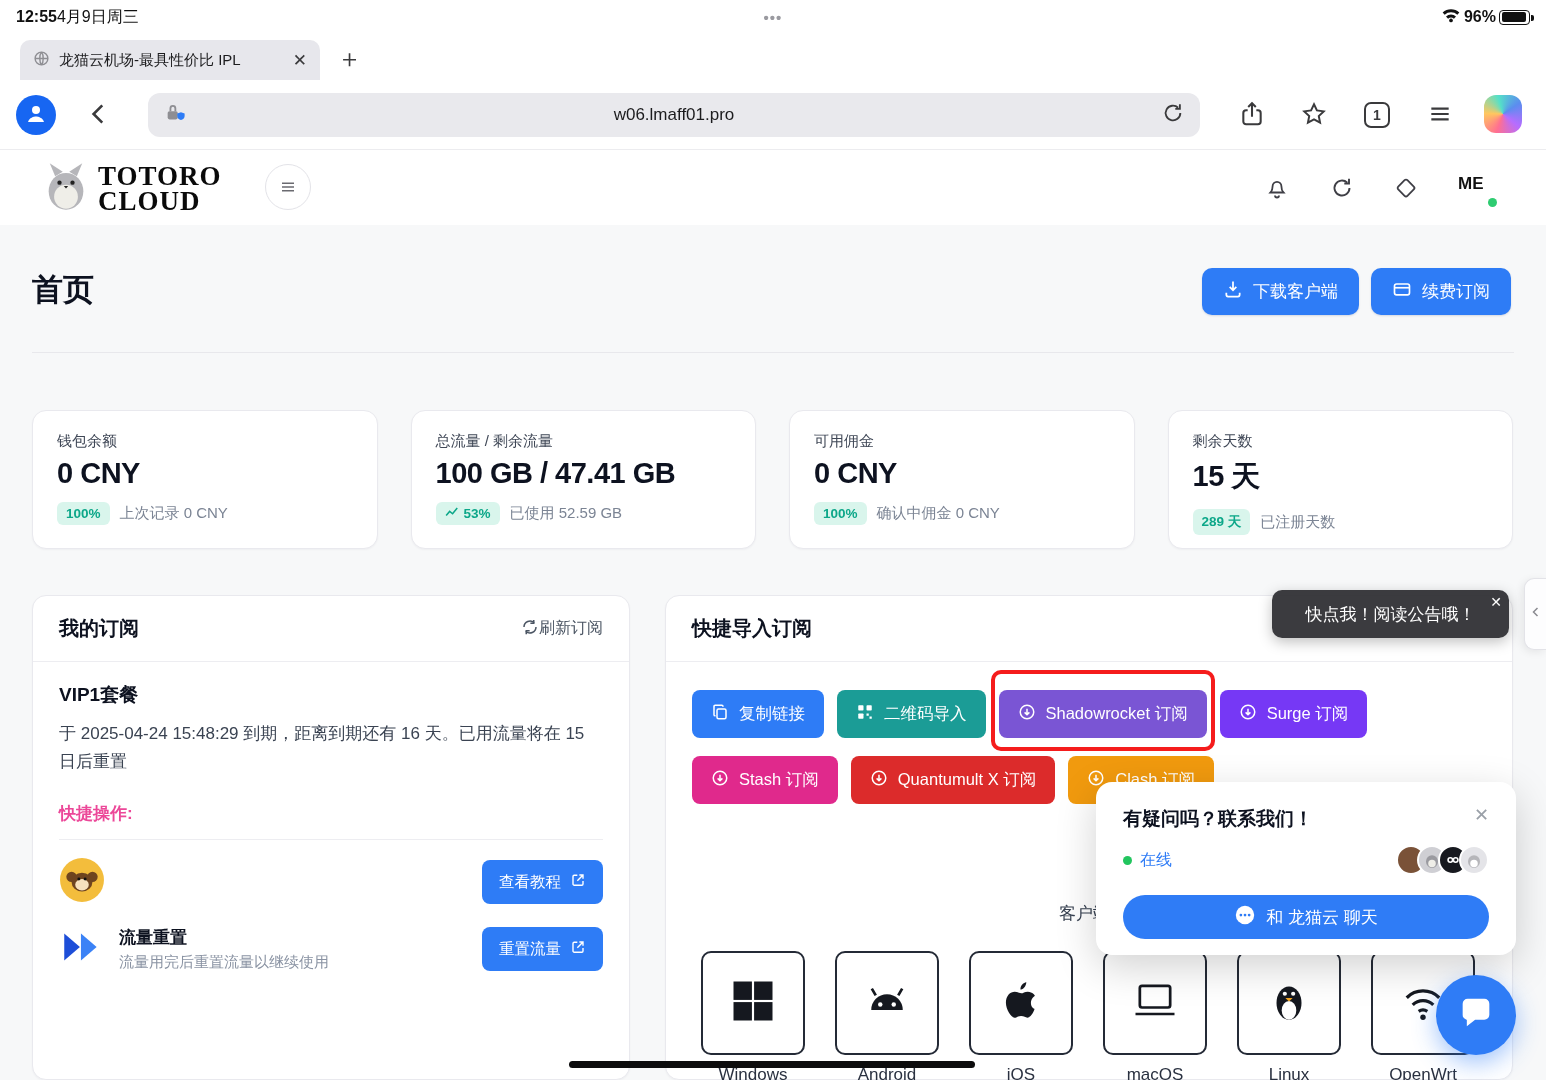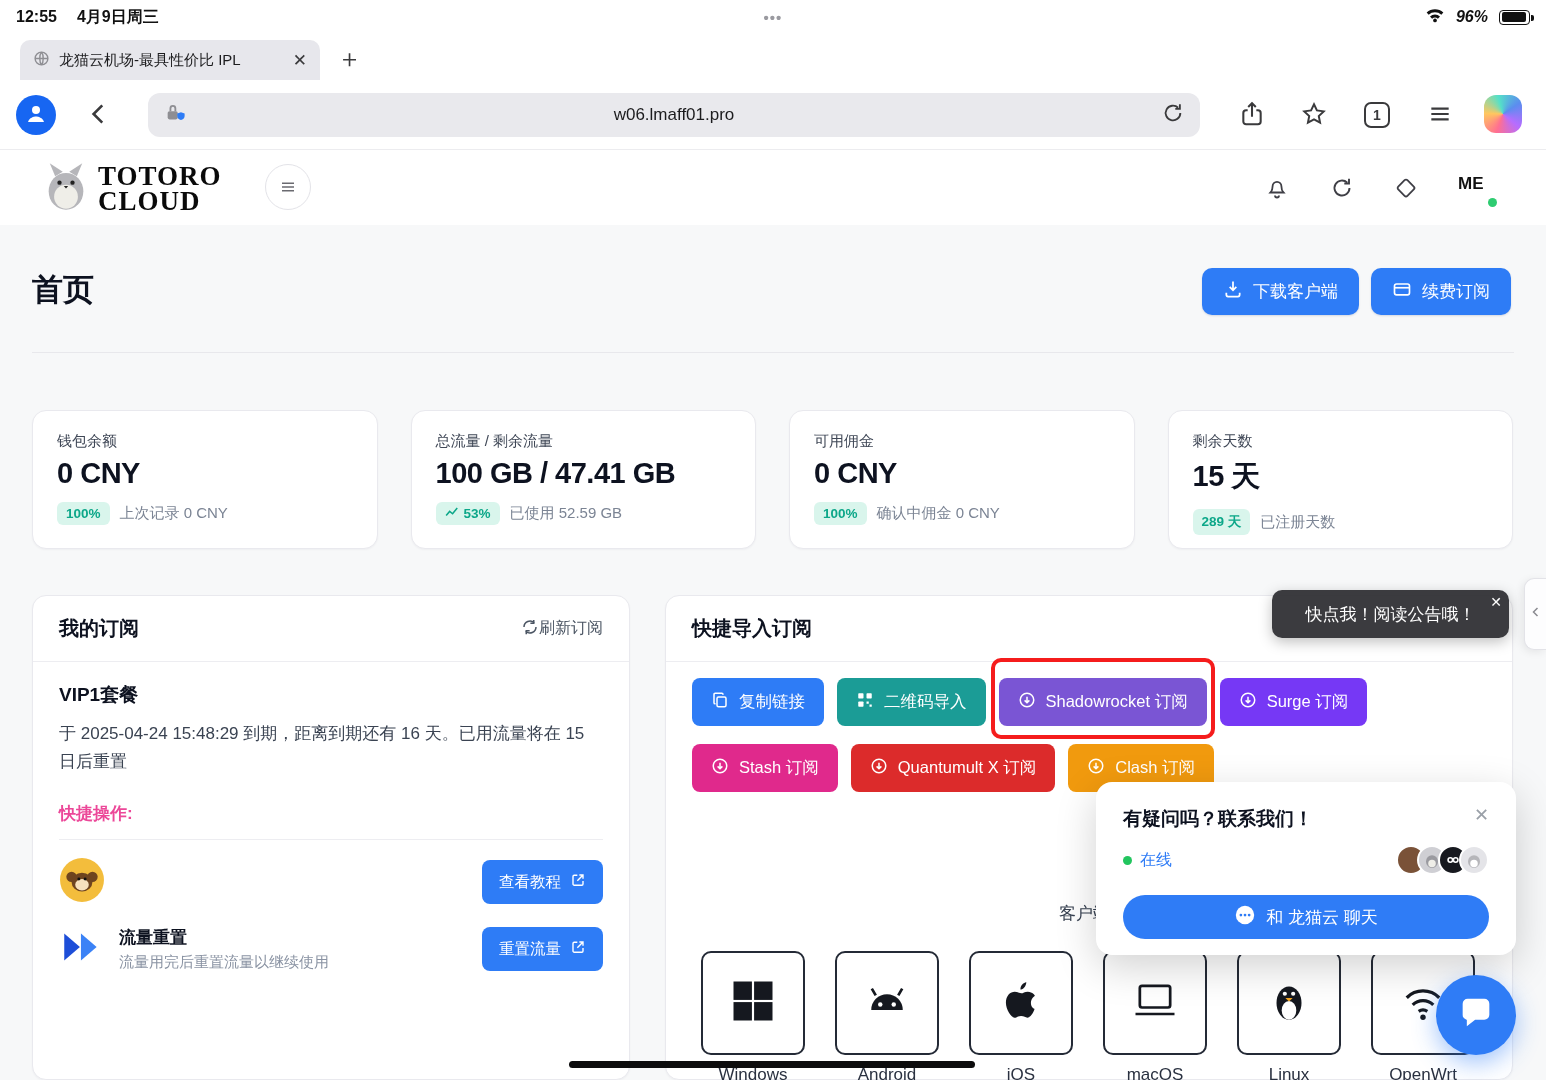--- a/index.html
+++ b/index.html
@@ -6,23 +6,23 @@
   html,body { width:1546px; height:1080px; }
   body {
     position:relative; background:#fff; overflow:hidden;
     font-family:"Liberation Sans","DejaVu Sans",sans-serif; color:#111;
   }
   button{font-family:inherit;border:none;background:none;cursor:pointer;}
 
   
   .status-bar{position:absolute;top:0;left:0;right:0;height:34px;display:flex;align-items:center;padding:0 16px;font-size:16px;}
   .sb-time{font-weight:700;}
-  .sb-date{font-weight:700;margin-left:20px;}
+  .sb-date{font-weight:400;margin-left:0;}
   .sb-dots{position:absolute;left:50%;top:9px;transform:translateX(-50%);color:#9a9aa0;letter-spacing:1px;font-size:15px;font-weight:700;}
-  .sb-right{margin-left:auto;display:flex;align-items:center;gap:11px;font-weight:600;font-style:italic;}
+  .sb-right{margin-left:auto;display:flex;align-items:center;gap:3px;font-weight:600;}
   .batt{width:31px;height:15px;border:1.5px solid #111;border-radius:4px;position:relative;}
   .batt i{position:absolute;top:1.5px;bottom:1.5px;left:1.5px;right:3px;background:#111;border-radius:2px;}
   .batt:after{content:"";position:absolute;right:-4.5px;top:4px;width:3px;height:6px;background:#111;border-radius:0 2px 2px 0;}
 
   
   .tab-bar{position:absolute;top:34px;left:0;right:0;height:46px;background:#fff;}
   .tab{position:absolute;left:20px;top:6px;width:300px;height:40px;background:#e7e7ec;border-radius:10px 10px 0 0;display:flex;align-items:center;gap:9px;padding:0 13px;font-size:15px;color:#1c1c1e;}
   .tab-title{flex:1;white-space:nowrap;overflow:hidden;}
   .tab-close{color:#3a3a3c;font-size:17px;font-weight:600;}
   .new-tab{position:absolute;left:337px;top:8px;font-size:25px;color:#3a3a3c;}
@@ -75,21 +75,21 @@
   .plan-name{font-size:19px;font-weight:800;color:#0d1220;margin-top:8px;}
   .plan-detail{font-size:17px;color:#3a4352;line-height:1.65;margin-top:12px;max-width:545px;}
   .qa-label{font-size:17px;font-weight:800;margin-top:26px;color:#ec4899;}
   .qa-divider{border-top:1px solid #ededf1;margin-top:14px;}
   .action-row{margin-top:17px;display:flex;align-items:center;gap:14px;}
   .action-texts{display:flex;flex-direction:column;}
   .action-title{font-size:17px;font-weight:700;color:#0d1220;}
   .action-desc{font-size:15px;color:#8a93a3;margin-top:4px;}
   .action-btn{margin-left:auto;background:#2e7cf6;color:#fff;height:44px;border-radius:8px;padding:0 17px;font-size:15.5px;display:flex;align-items:center;gap:9px;white-space:nowrap;}
 
-  .imp-row{display:flex;gap:13px;margin-top:4px;}
+  .imp-row{display:flex;gap:13px;margin-top:16px;}
   .imp-row2{margin-top:18px;}
   .sub-btn{height:48px;border-radius:8px;color:#fff;font-size:16.5px;display:flex;align-items:center;gap:10px;padding:0 19px;white-space:nowrap;}
   .c-blue{background:#2e7cf6;}  .c-teal{background:#1b9c96;}
   .c-purple{background:#7638f5;} .c-purple2{background:#7a55d4;}
   .c-pink{background:#e0298c;}  .c-red{background:#dc2b2b;}  .c-orange{background:#f19a0e;}
   .sub-btn.hl{position:relative;}
   .hl-box{position:absolute;left:-8px;right:-8px;top:-20px;bottom:-13px;border:4px solid #f51c1c;border-radius:10px;pointer-events:none;}
 
   .clients-label{position:absolute;left:393px;top:240px;font-size:17px;color:#374151;}
   .platform-grid{position:absolute;left:35px;top:289px;display:flex;gap:30px;}

